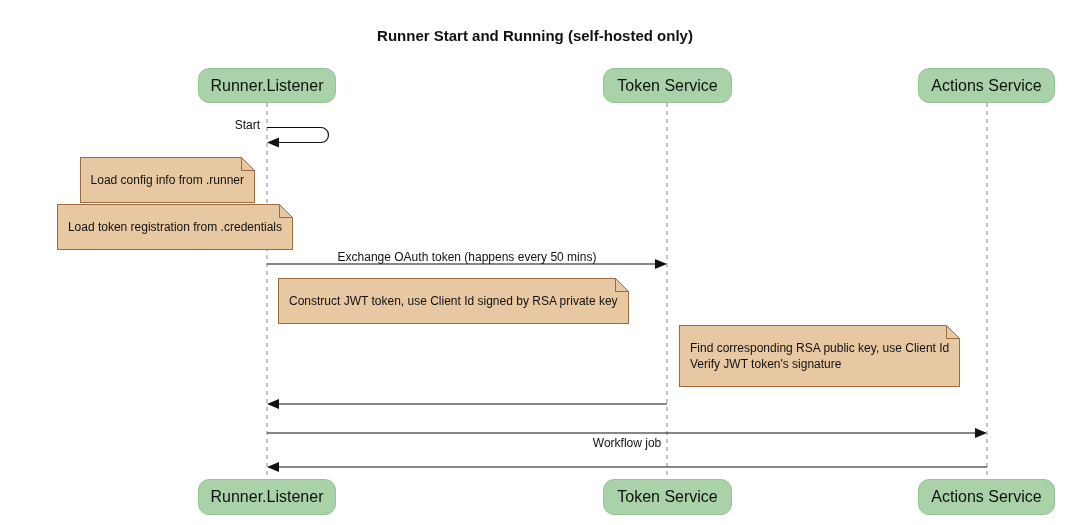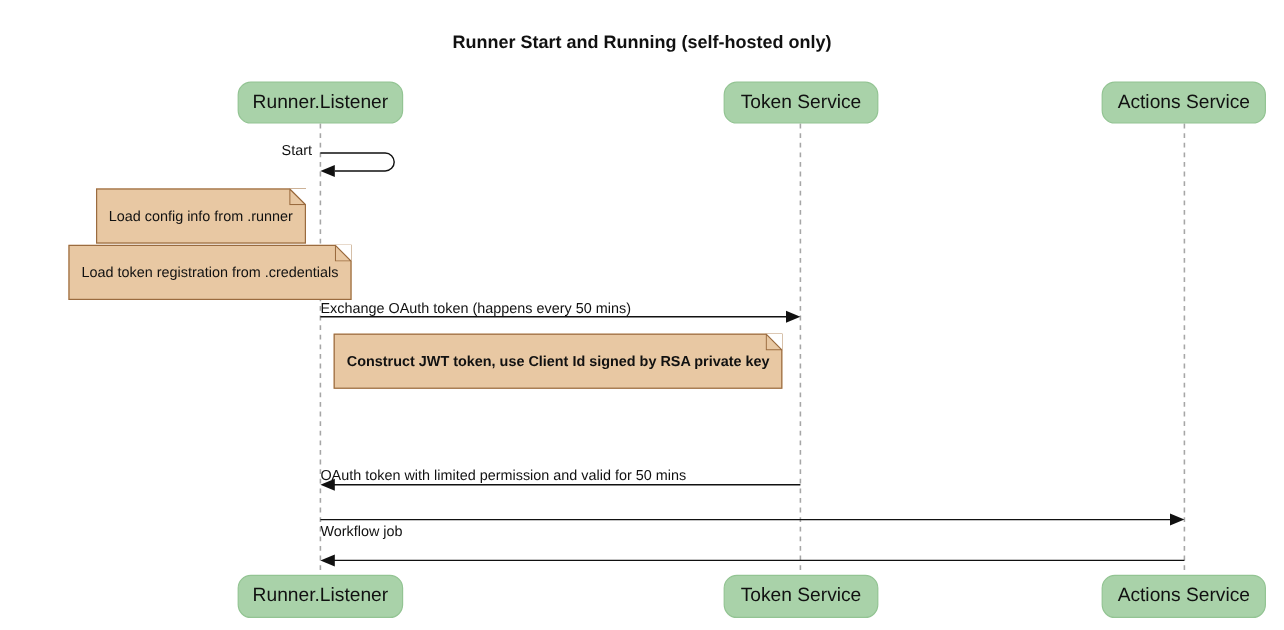--- a/index.html
+++ b/index.html
@@ -21,21 +21,21 @@
   .participant{
     position:absolute;height:35px;
     display:flex;align-items:center;justify-content:center;
     background:var(--participant-fill,#a9d2a9);
     border:1px solid var(--participant-border,#93c493);
     border-radius:11px;font-size:16px;white-space:nowrap;
     box-sizing:border-box;
   }
   .msg-label{
     position:absolute;font-size:12px;line-height:15px;height:15px;
-    text-align:left;white-space:nowrap;
+    text-align:center;white-space:nowrap;
   }
   .msg-label.right-anchored{text-align:right;}
   .note{
     position:absolute;box-sizing:border-box;
     background:var(--note-fill,#e8c8a3);
     border:1px solid var(--note-border,#9a6b3f);
     padding:14px 10px;font-size:12px;line-height:16px;white-space:nowrap;
   }
   .note .fold{position:absolute;top:-1px;right:-1px;}
   .fold-cut{fill:var(--background,#fff);}
@@ -73,41 +73,48 @@
   <div class="participant" style="left:198px;top:52px;width:138px;">Runner.Listener</div>
   <div class="participant" style="left:603px;top:52px;width:129px;">Token Service</div>
   <div class="participant" style="left:918px;top:52px;width:137px;">Actions Service</div>
 
   <div class="participant" style="left:198px;top:463px;width:138px;height:36px;">Runner.Listener</div>
   <div class="participant" style="left:603px;top:463px;width:129px;height:36px;">Token Service</div>
   <div class="participant" style="left:918px;top:463px;width:137px;height:36px;">Actions Service</div>
 
   <div class="msg-label right-anchored" style="right:810px;top:102px;">Start</div>
   <div class="msg-label" style="left:267px;width:400px;top:234px;">Exchange OAuth token (happens every 50 mins)</div>
-  <div class="msg-label" style="left:267px;width:400px;top:373px;">OAuth token with limited permission and valid for 50 mins</div>
   <div class="msg-label" style="left:267px;width:720px;top:420px;">Workflow job</div>
 
   <div class="note" style="right:815px;top:141px;">
     <span>Load config info from .runner</span>
     <svg class="fold" width="14" height="14">
       <path class="fold-cut" d="M0,0 L14,0 L14,14 Z"></path>
       <path class="fold-flap" d="M0.5,0.5 L13.5,13.5 L0.5,13.5 Z"></path>
     </svg>
   </div>
 
   <div class="note" style="right:777px;top:188px;">
     <span>Load token registration from .credentials</span>
     <svg class="fold" width="14" height="14">
       <path class="fold-cut" d="M0,0 L14,0 L14,14 Z"></path>
       <path class="fold-flap" d="M0.5,0.5 L13.5,13.5 L0.5,13.5 Z"></path>
     </svg>
   </div>
 
-  <div class="note" style="left:278px;top:262px;font-weight:bold;">
+  <div class="note" style="left:278px;top:262px;">
     <span>Construct JWT token, use Client Id signed by RSA private key</span>
     <svg class="fold" width="14" height="14">
       <path class="fold-cut" d="M0,0 L14,0 L14,14 Z"></path>
       <path class="fold-flap" d="M0.5,0.5 L13.5,13.5 L0.5,13.5 Z"></path>
     </svg>
   </div>
 
+  <div class="note" style="left:679px;top:309px;">
+    <div>Find corresponding RSA public key, use Client Id</div>
+    <div>Verify JWT token's signature</div>
+    <svg class="fold" width="14" height="14">
+      <path class="fold-cut" d="M0,0 L14,0 L14,14 Z"></path>
+      <path class="fold-flap" d="M0.5,0.5 L13.5,13.5 L0.5,13.5 Z"></path>
+    </svg>
+  </div>
 
 </div>
 
 </body></html>

